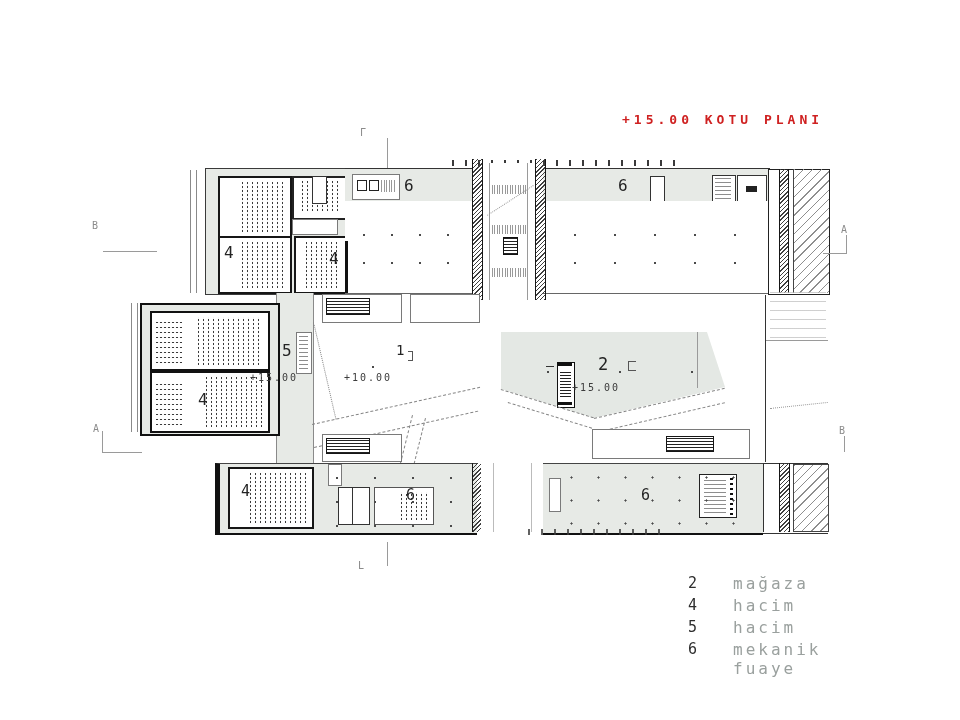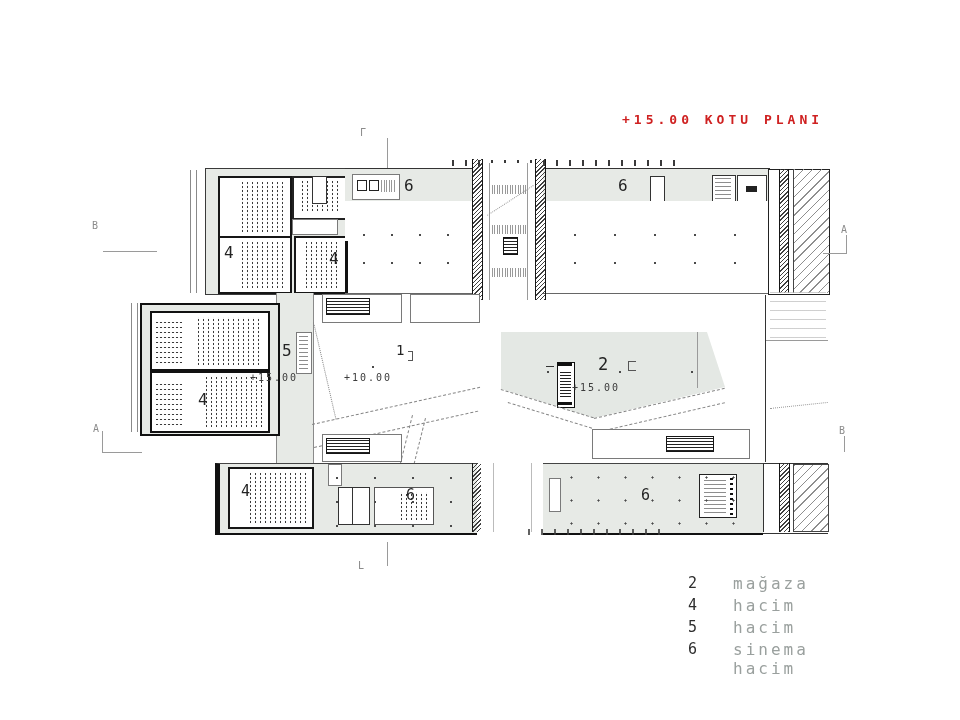--- a/index.html
+++ b/index.html
@@ -226,17 +226,17 @@
     <div class="legend-row" style="top:22px;">
       <span class="legend-num">4</span>
       <span class="legend-label">hacim</span>
     </div>
     <div class="legend-row" style="top:44px;">
       <span class="legend-num">5</span>
       <span class="legend-label">hacim</span>
     </div>
     <div class="legend-row" style="top:66px;">
       <span class="legend-num">6</span>
-      <span class="legend-label">sinema hacim</span>
+      <span class="legend-label">mekanik fuaye</span>
     </div>
   </div>
 
 </div>
 
 </body></html>

